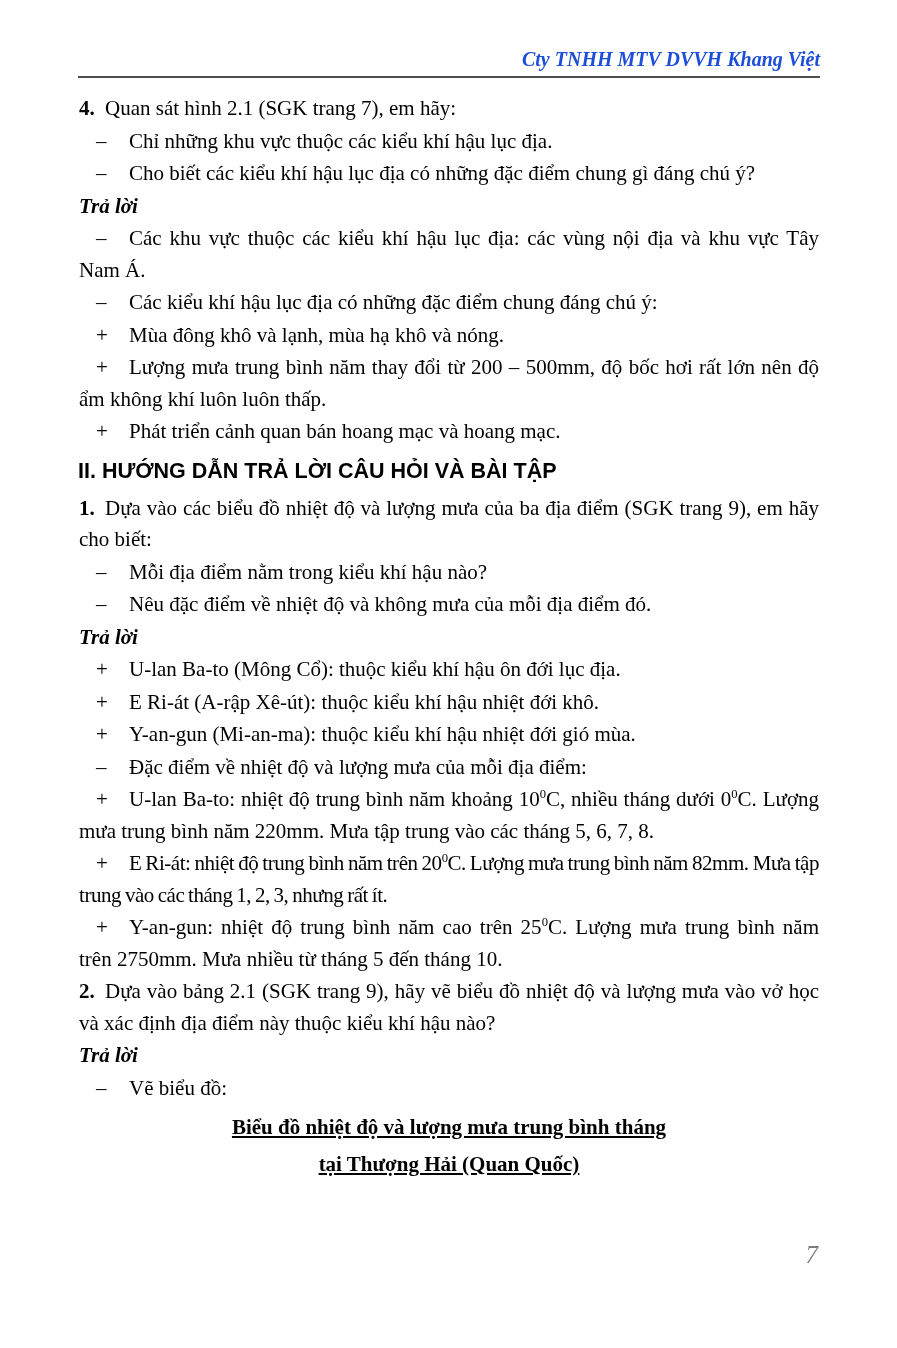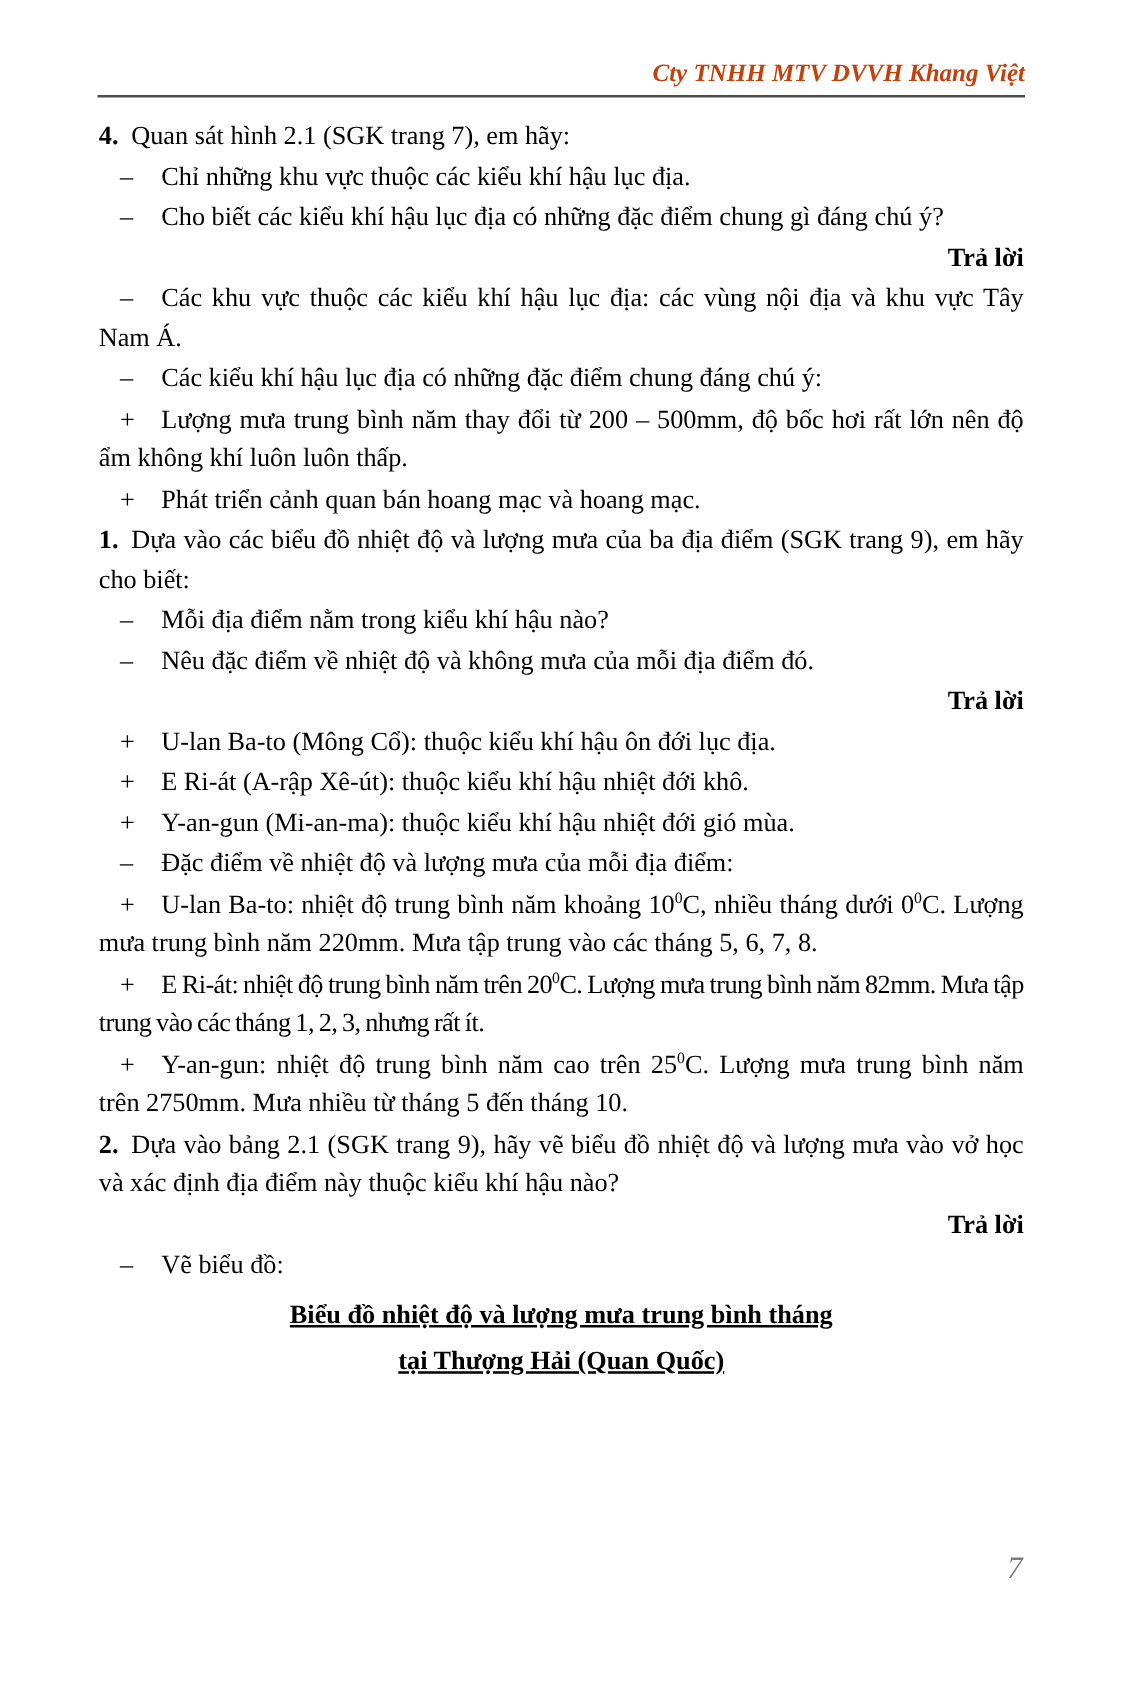--- a/index.html
+++ b/index.html
@@ -14,21 +14,21 @@
     line-height:31.5px;
     color:#000;
     overflow:hidden;
   }
   .header {
     text-align:right;
     font-weight:bold;
     font-style:italic;
     font-size:20px;
     line-height:22px;
-    color:#c2410c;
+    color:#1d4ed8;
   }
   .rule {
     border-bottom:2px solid #4d4d4d;
     margin-top:6px;
   }
   main { margin-top:15px; }
   p { margin:1px; }
   .para { text-align:justify; }
   
   .numbered .num {
@@ -38,22 +38,23 @@
   }
   
   .item { text-indent:17px; }
   .item .marker {
     display:inline-block;
     width:33px;
     text-indent:0;
   }
   .tight { letter-spacing:-0.45px; word-spacing:-1px; }
   .answer-heading {
-    text-align:right;
+    text-align:left;
     font-weight:bold;
+    font-style:italic;
   }
   .section-heading {
     font-family:"Liberation Sans","DejaVu Sans",sans-serif;
     font-weight:bold;
     font-size:21.5px;
     line-height:31px;
     margin:8px 0 6px 0;
   }
   .chart-title {
     text-align:center;
@@ -90,25 +91,27 @@
     <p class="para item"><span class="marker">–</span><span>Chỉ những khu vực thuộc các kiểu khí hậu lục địa.</span></p>
 
     <p class="para item"><span class="marker">–</span><span>Cho biết các kiểu khí hậu lục địa có những đặc điểm chung gì đáng chú ý?</span></p>
 
     <p class="answer-heading">Trả lời</p>
 
     <p class="para item"><span class="marker">–</span><span>Các khu vực thuộc các kiểu khí hậu lục địa: các vùng nội địa và khu vực Tây Nam Á.</span></p>
 
     <p class="para item"><span class="marker">–</span><span>Các kiểu khí hậu lục địa có những đặc điểm chung đáng chú ý:</span></p>
 
+    <p class="para item"><span class="marker">+</span><span>Mùa đông khô và lạnh, mùa hạ khô và nóng.</span></p>
 
     <p class="para item"><span class="marker">+</span><span>Lượng mưa trung bình năm thay đổi từ 200 – 500mm, độ bốc hơi rất lớn nên độ ẩm không khí luôn luôn thấp.</span></p>
 
     <p class="para item"><span class="marker">+</span><span>Phát triển cảnh quan bán hoang mạc và hoang mạc.</span></p>
 
+    <h2 class="section-heading">II. HƯỚNG DẪN TRẢ LỜI CÂU HỎI VÀ BÀI TẬP</h2>
 
     <p class="para numbered"><span class="num">1.</span><span>Dựa vào các biểu đồ nhiệt độ và lượng mưa của ba địa điểm (SGK trang 9), em hãy cho biết:</span></p>
 
     <p class="para item"><span class="marker">–</span><span>Mỗi địa điểm nằm trong kiểu khí hậu nào?</span></p>
 
     <p class="para item"><span class="marker">–</span><span>Nêu đặc điểm về nhiệt độ và không mưa của mỗi địa điểm đó.</span></p>
 
     <p class="answer-heading">Trả lời</p>
 
 

